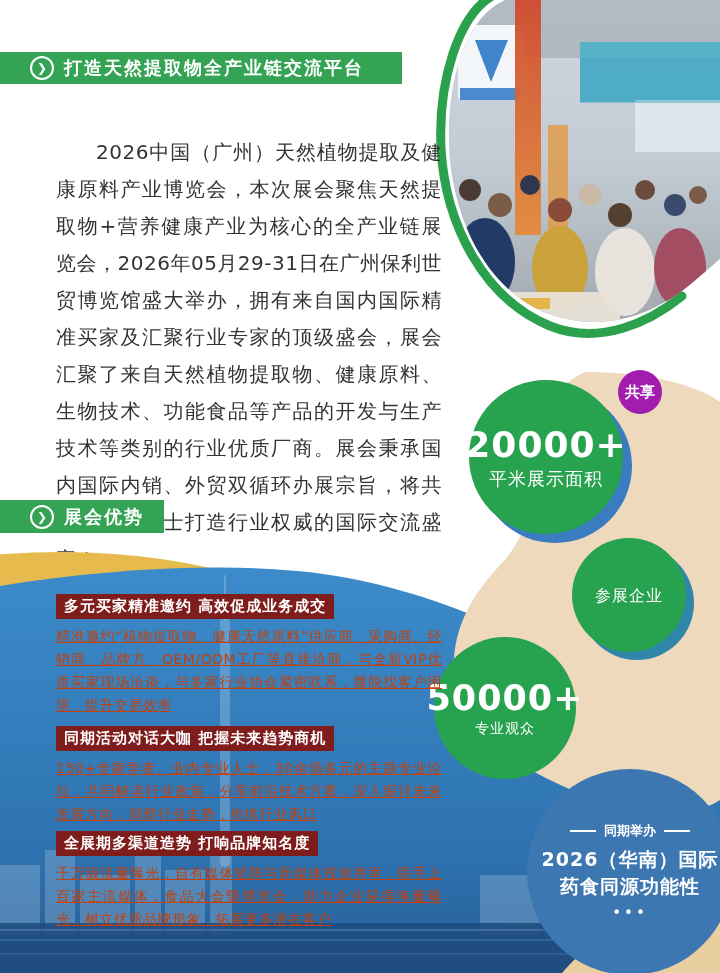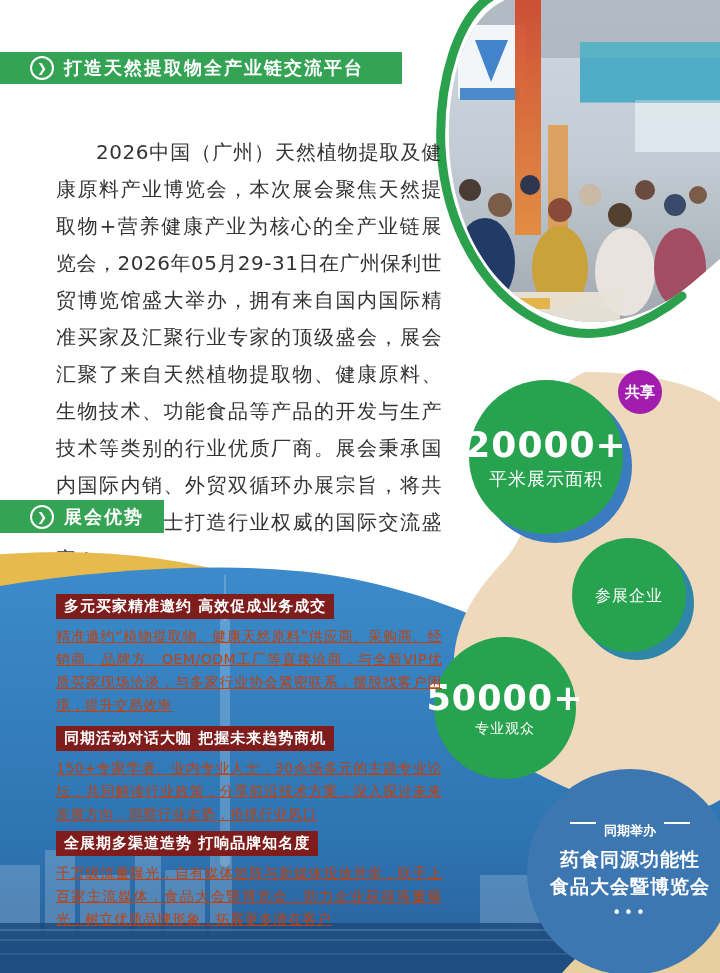--- a/index.html
+++ b/index.html
@@ -59,21 +59,21 @@
     background:#a21caf;color:#fff;z-index:5;display:flex;align-items:center;justify-content:center;
     font-size:15px;font-weight:bold;
   }
 
   
   .concurrent{
     position:absolute;left:527px;top:769px;width:206px;height:206px;border-radius:50%;
     background:#3d77b2;z-index:6;color:#fff;
     display:flex;flex-direction:column;align-items:center;justify-content:center;
   }
-  .concurrent .tag{display:flex;align-items:flex-start;gap:8px;font-size:13px;font-weight:bold;margin-bottom:6px;}
+  .concurrent .tag{display:flex;align-items:center;gap:8px;font-size:13px;font-weight:bold;margin-bottom:6px;}
   .concurrent .tag .ln{width:26px;height:2px;background:#fff;}
   .concurrent .big{font-size:19px;font-weight:bold;line-height:27px;text-align:center;letter-spacing:1px;}
   .concurrent .dots{font-size:15px;letter-spacing:3px;margin-top:4px;}
 
   
   .adv{position:absolute;left:56px;width:386px;z-index:7;}
   .adv .badge{
     display:inline-block;background:#7f1d1d;color:#fff;
     font-size:15px;font-weight:bold;padding:3px 8px;letter-spacing:1px;
   }
@@ -216,22 +216,22 @@
   <div class="val">50000+</div>
   <div class="lab">专业观众</div>
 </div>
 
 <div class="concurrent">
   <div class="tag">
     <span class="ln"></span>
     <span>同期举办</span>
     <span class="ln"></span>
   </div>
+  <div class="big">2026（华南）国际</div>
   <div class="big">药食同源功能性</div>
-  <div class="big">食品大会暨博览会</div>
   <div class="dots">•••</div>
 </div>
 
 <div class="adv adv1">
   <span class="badge">多元买家精准邀约 高效促成业务成交</span>
   <div class="body">精准邀约“植物提取物、健康天然原料”供应商、采购商、经销商、品牌方、OEM/ODM工厂等直接洽商，与全新VIP优质买家现场洽谈，与多家行业协会紧密联系，摆脱找客户困境，提升交易效率</div>
 </div>
 
 <div class="adv adv2">
   <span class="badge">同期活动对话大咖 把握未来趋势商机</span>

